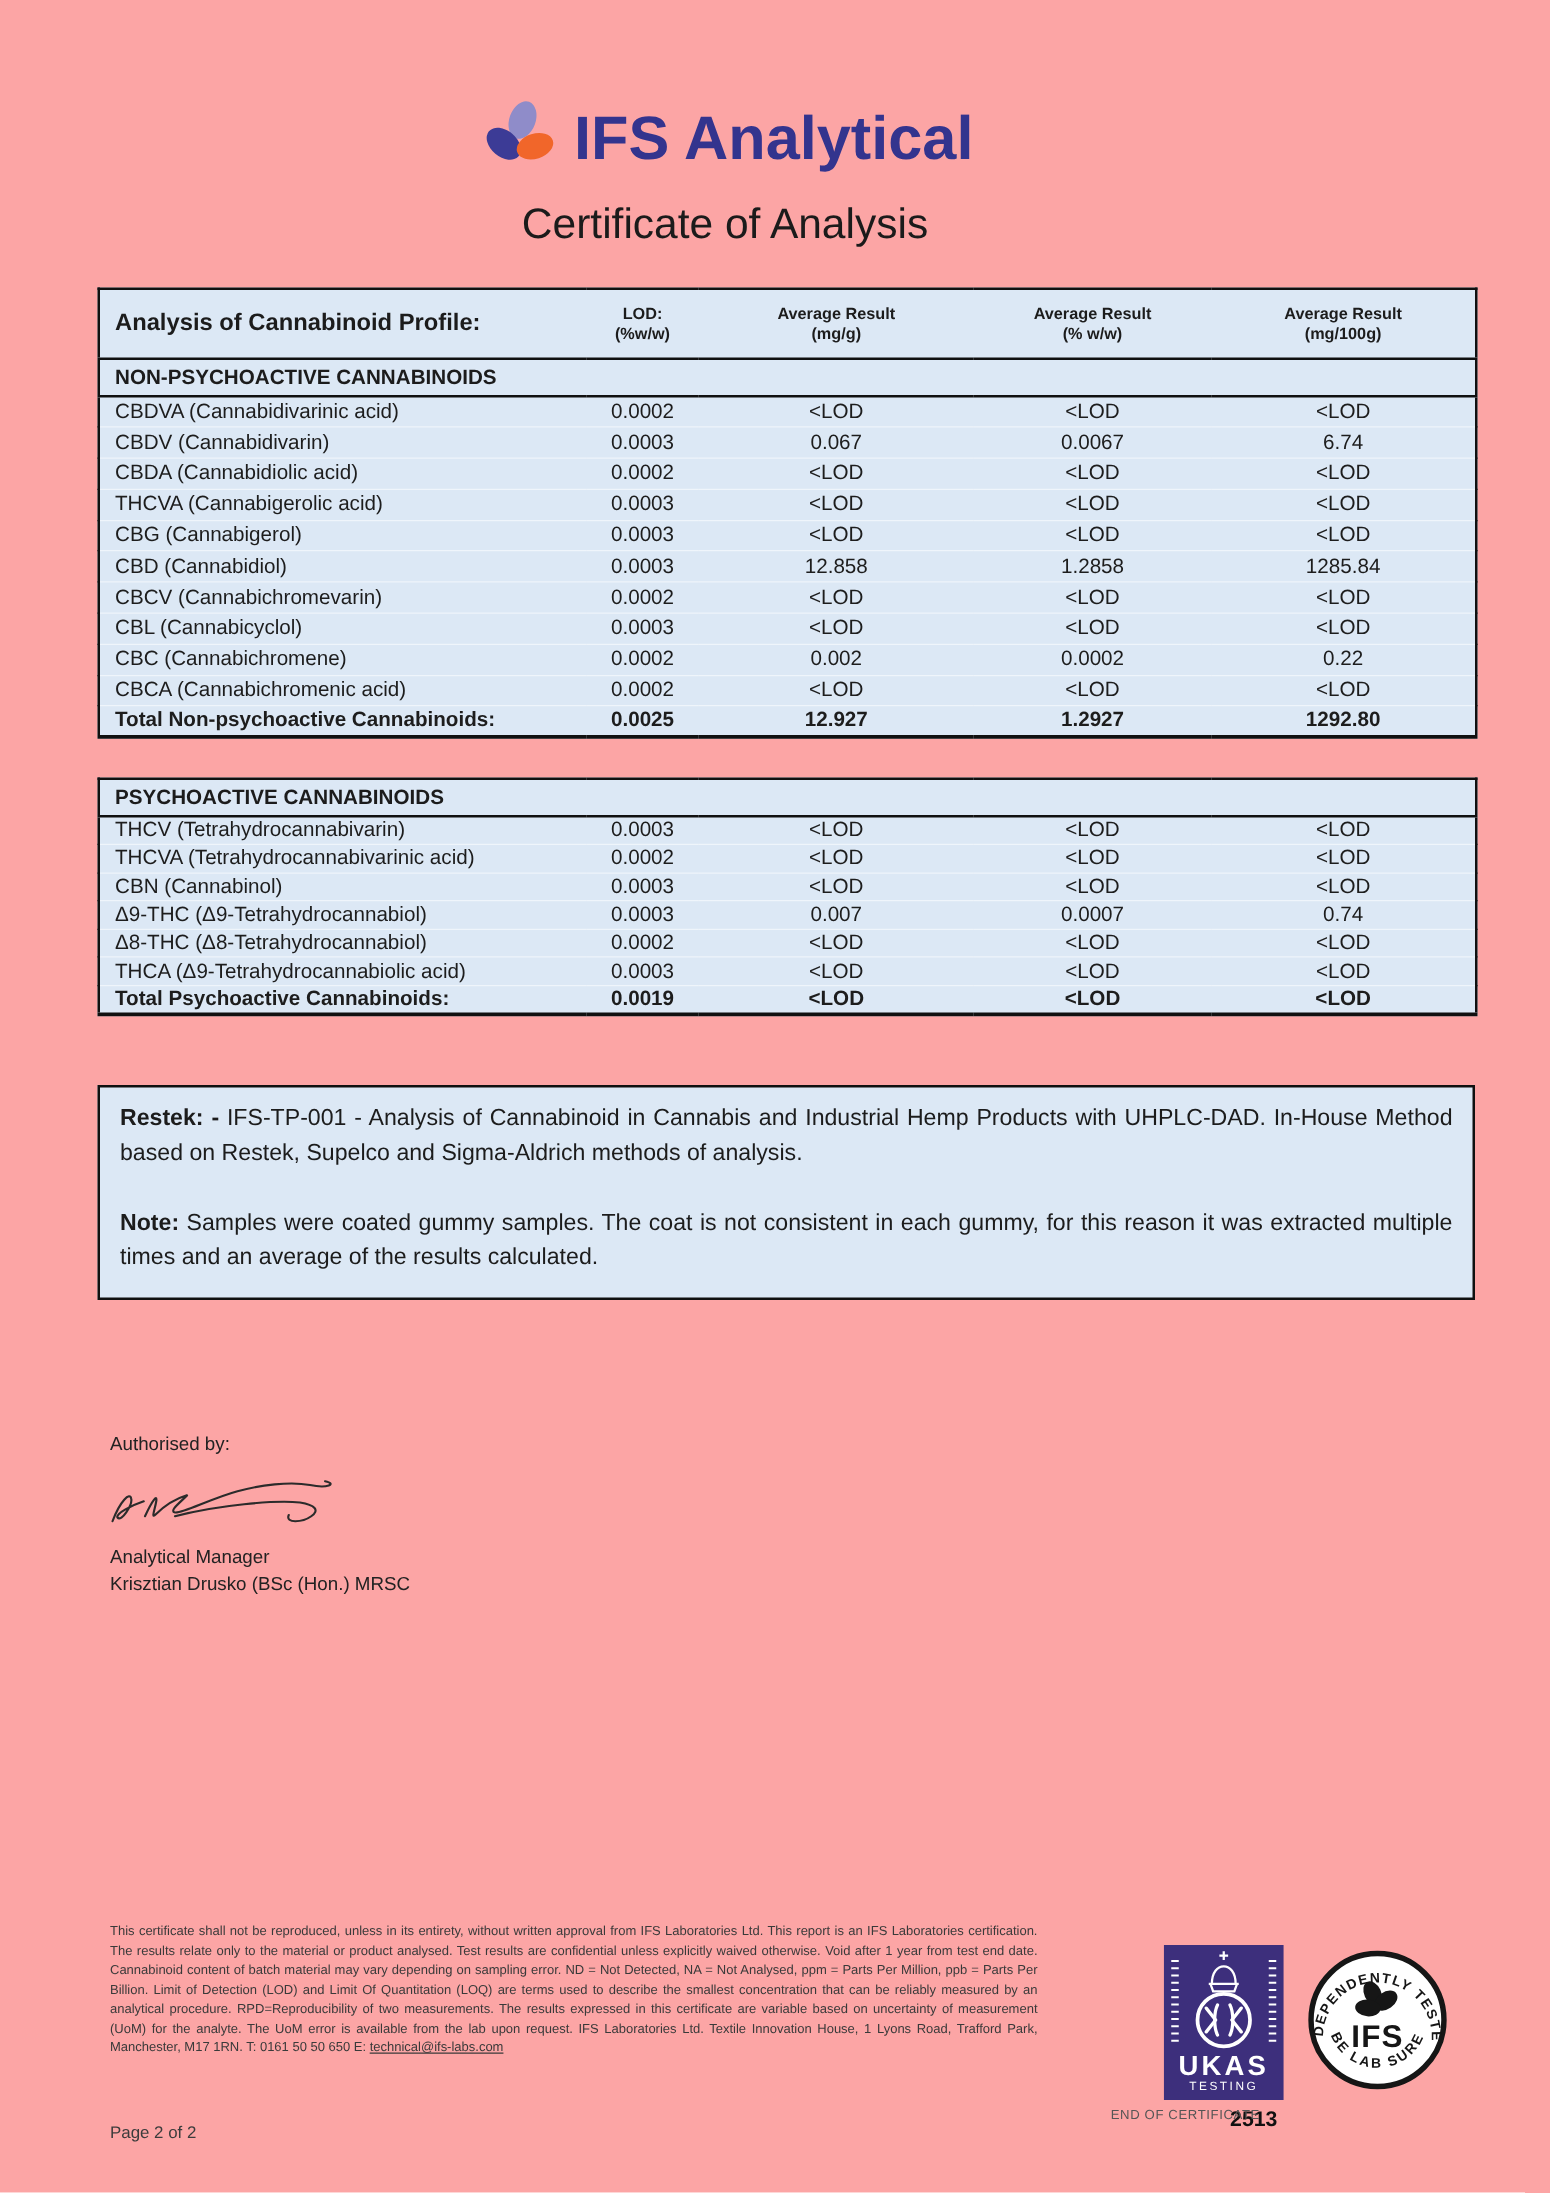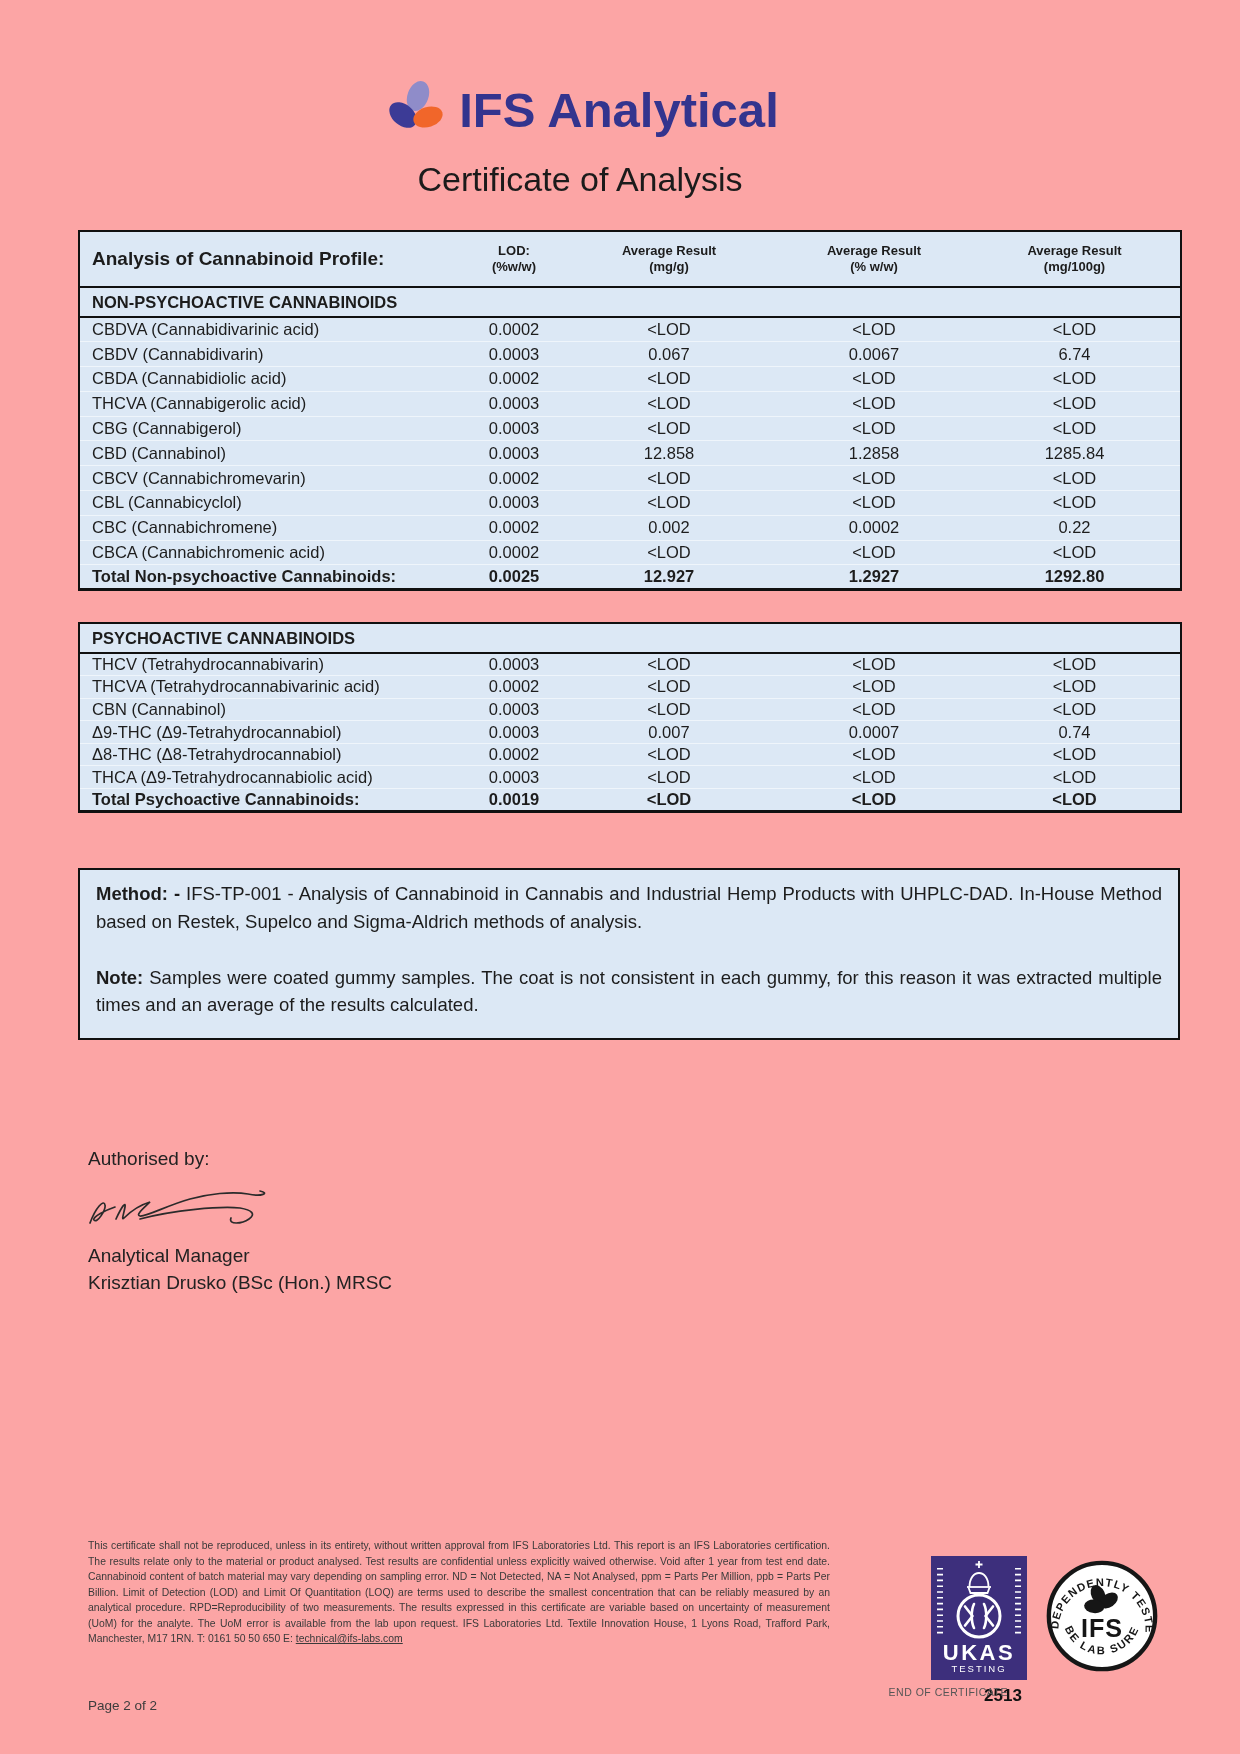--- a/index.html
+++ b/index.html
@@ -36,21 +36,21 @@
 
   
   .method-box{position:absolute;top:868px;left:78px;width:1102px;height:172px;
               box-sizing:border-box;background:#dce8f5;border:2.5px solid #101010;
               padding:10px 16px;font-size:18.5px;line-height:1.5;text-align:justify;}
   .method-box p{margin:0;}
   .method-box p.note{margin-top:28px;}
   .blead{font-weight:bold;}
 
   
-  .auth{position:absolute;top:1145px;left:88px;font-size:19px;color:#222;}
+  .auth{position:absolute;top:1145px;left:88px;font-size:15px;color:#222;}
   .auth .sig{margin:6px 0 2px -6px;}
   .auth .line{line-height:1.45;}
 
   
   .legal{position:absolute;top:1538px;left:88px;width:742px;font-size:10.4px;
          line-height:15.5px;color:#3a3a3a;text-align:justify;}
   .legal a{color:#3a3a3a;text-decoration:underline;}
   .ukas{position:absolute;top:1556px;left:931px;}
   .ukas-num{position:absolute;top:1686px;left:955px;width:96px;text-align:center;
             font-size:17px;font-weight:bold;color:#111;}
@@ -140,21 +140,21 @@
           <td>&lt;LOD</td>
         </tr>
         <tr>
           <td>CBG (Cannabigerol)</td>
           <td>0.0003</td>
           <td>&lt;LOD</td>
           <td>&lt;LOD</td>
           <td>&lt;LOD</td>
         </tr>
         <tr>
-          <td>CBD (Cannabinol)</td>
+          <td>CBD (Cannabidiol)</td>
           <td>0.0003</td>
           <td>12.858</td>
           <td>1.2858</td>
           <td>1285.84</td>
         </tr>
         <tr>
           <td>CBCV (Cannabichromevarin)</td>
           <td>0.0002</td>
           <td>&lt;LOD</td>
           <td>&lt;LOD</td>
@@ -251,21 +251,21 @@
           <td>Total Psychoactive Cannabinoids:</td>
           <td>0.0019</td>
           <td>&lt;LOD</td>
           <td>&lt;LOD</td>
           <td>&lt;LOD</td>
         </tr>
       </tbody>
   </table>
 
   <div class="method-box">
-    <p><span class="blead">Method: -</span><span> IFS-TP-001 - Analysis of Cannabinoid in Cannabis and Industrial Hemp Products with UHPLC-DAD. In-House Method based on Restek, Supelco and Sigma-Aldrich methods of analysis.</span></p>
+    <p><span class="blead">Restek: -</span><span> IFS-TP-001 - Analysis of Cannabinoid in Cannabis and Industrial Hemp Products with UHPLC-DAD. In-House Method based on Restek, Supelco and Sigma-Aldrich methods of analysis.</span></p>
     <p class="note"><span class="blead">Note:</span><span> Samples were coated gummy samples. The coat is not consistent in each gummy, for this reason it was extracted multiple times and an average of the results calculated.</span></p>
   </div>
 
   <div class="auth">
     <div class="line">Authorised by:</div>
     <div class="sig">
       <svg width="210" height="56" viewBox="0 0 210 56">
         <path d="M8 44 C14 28 22 20 23 26 C24 31 15 45 12 41 C10 38 24 31 33 28
                  M34 40 C40 27 44 22 43 28 C42 34 39 42 42 39 C50 31 58 26 68 23
                  C62 29 53 36 58 37 C64 38 86 26 108 20 C126 15 150 12 166 15

